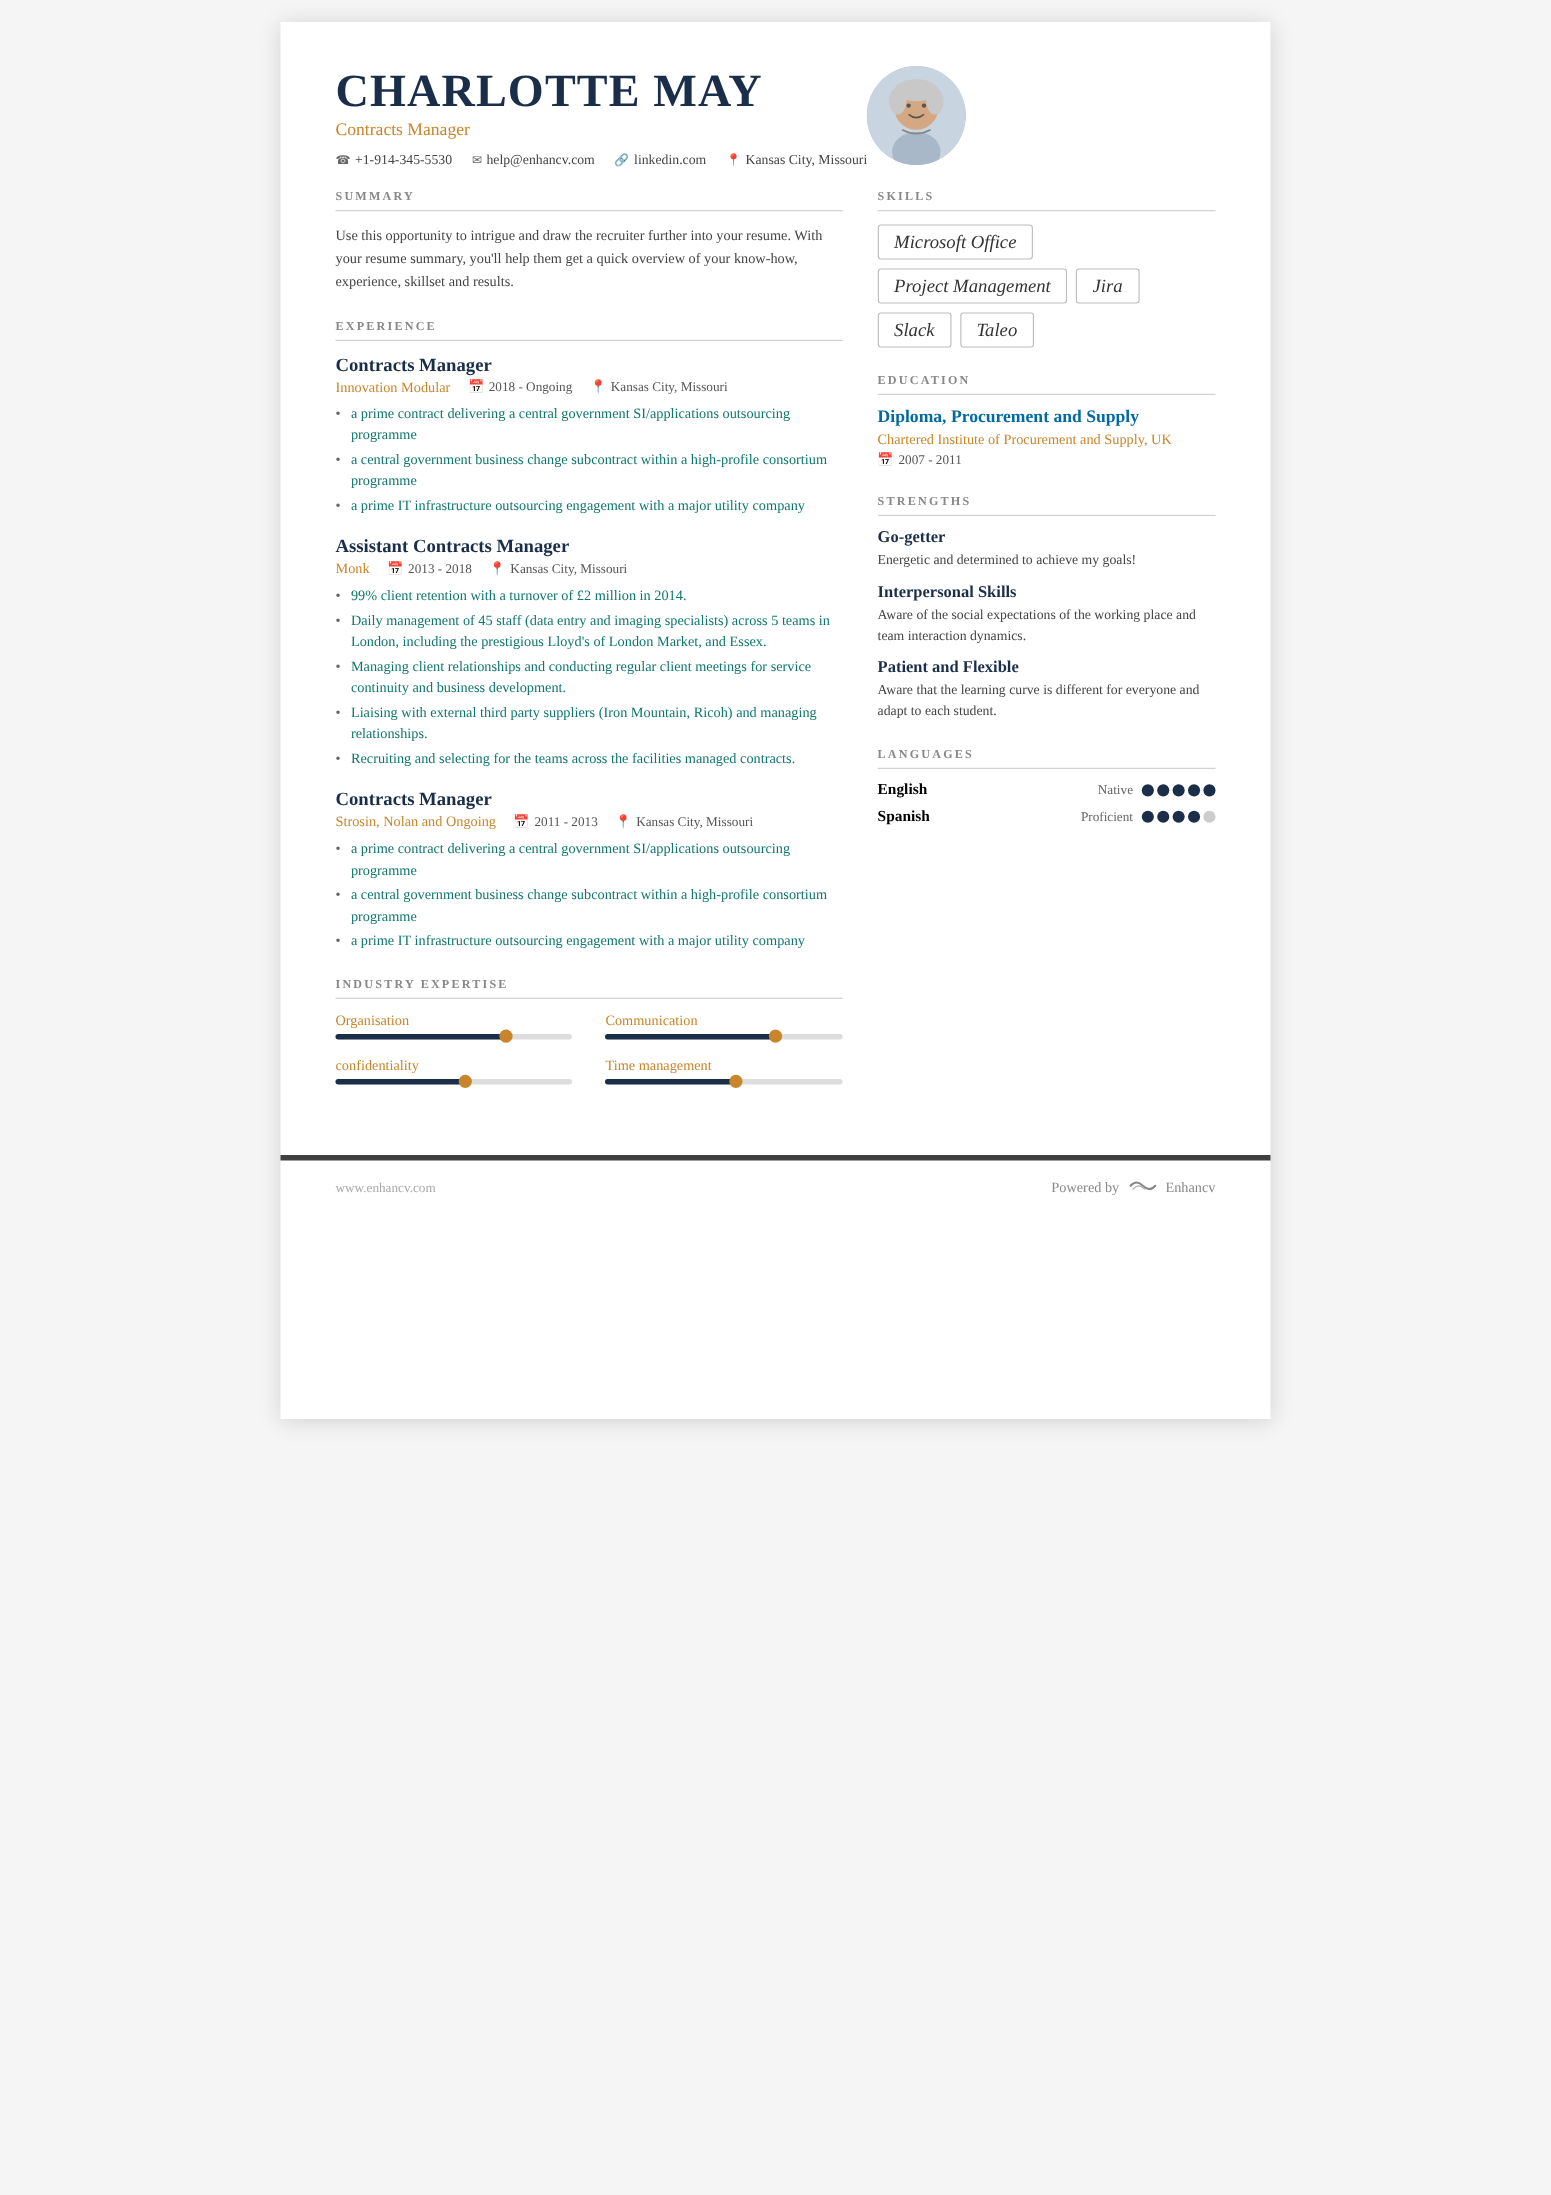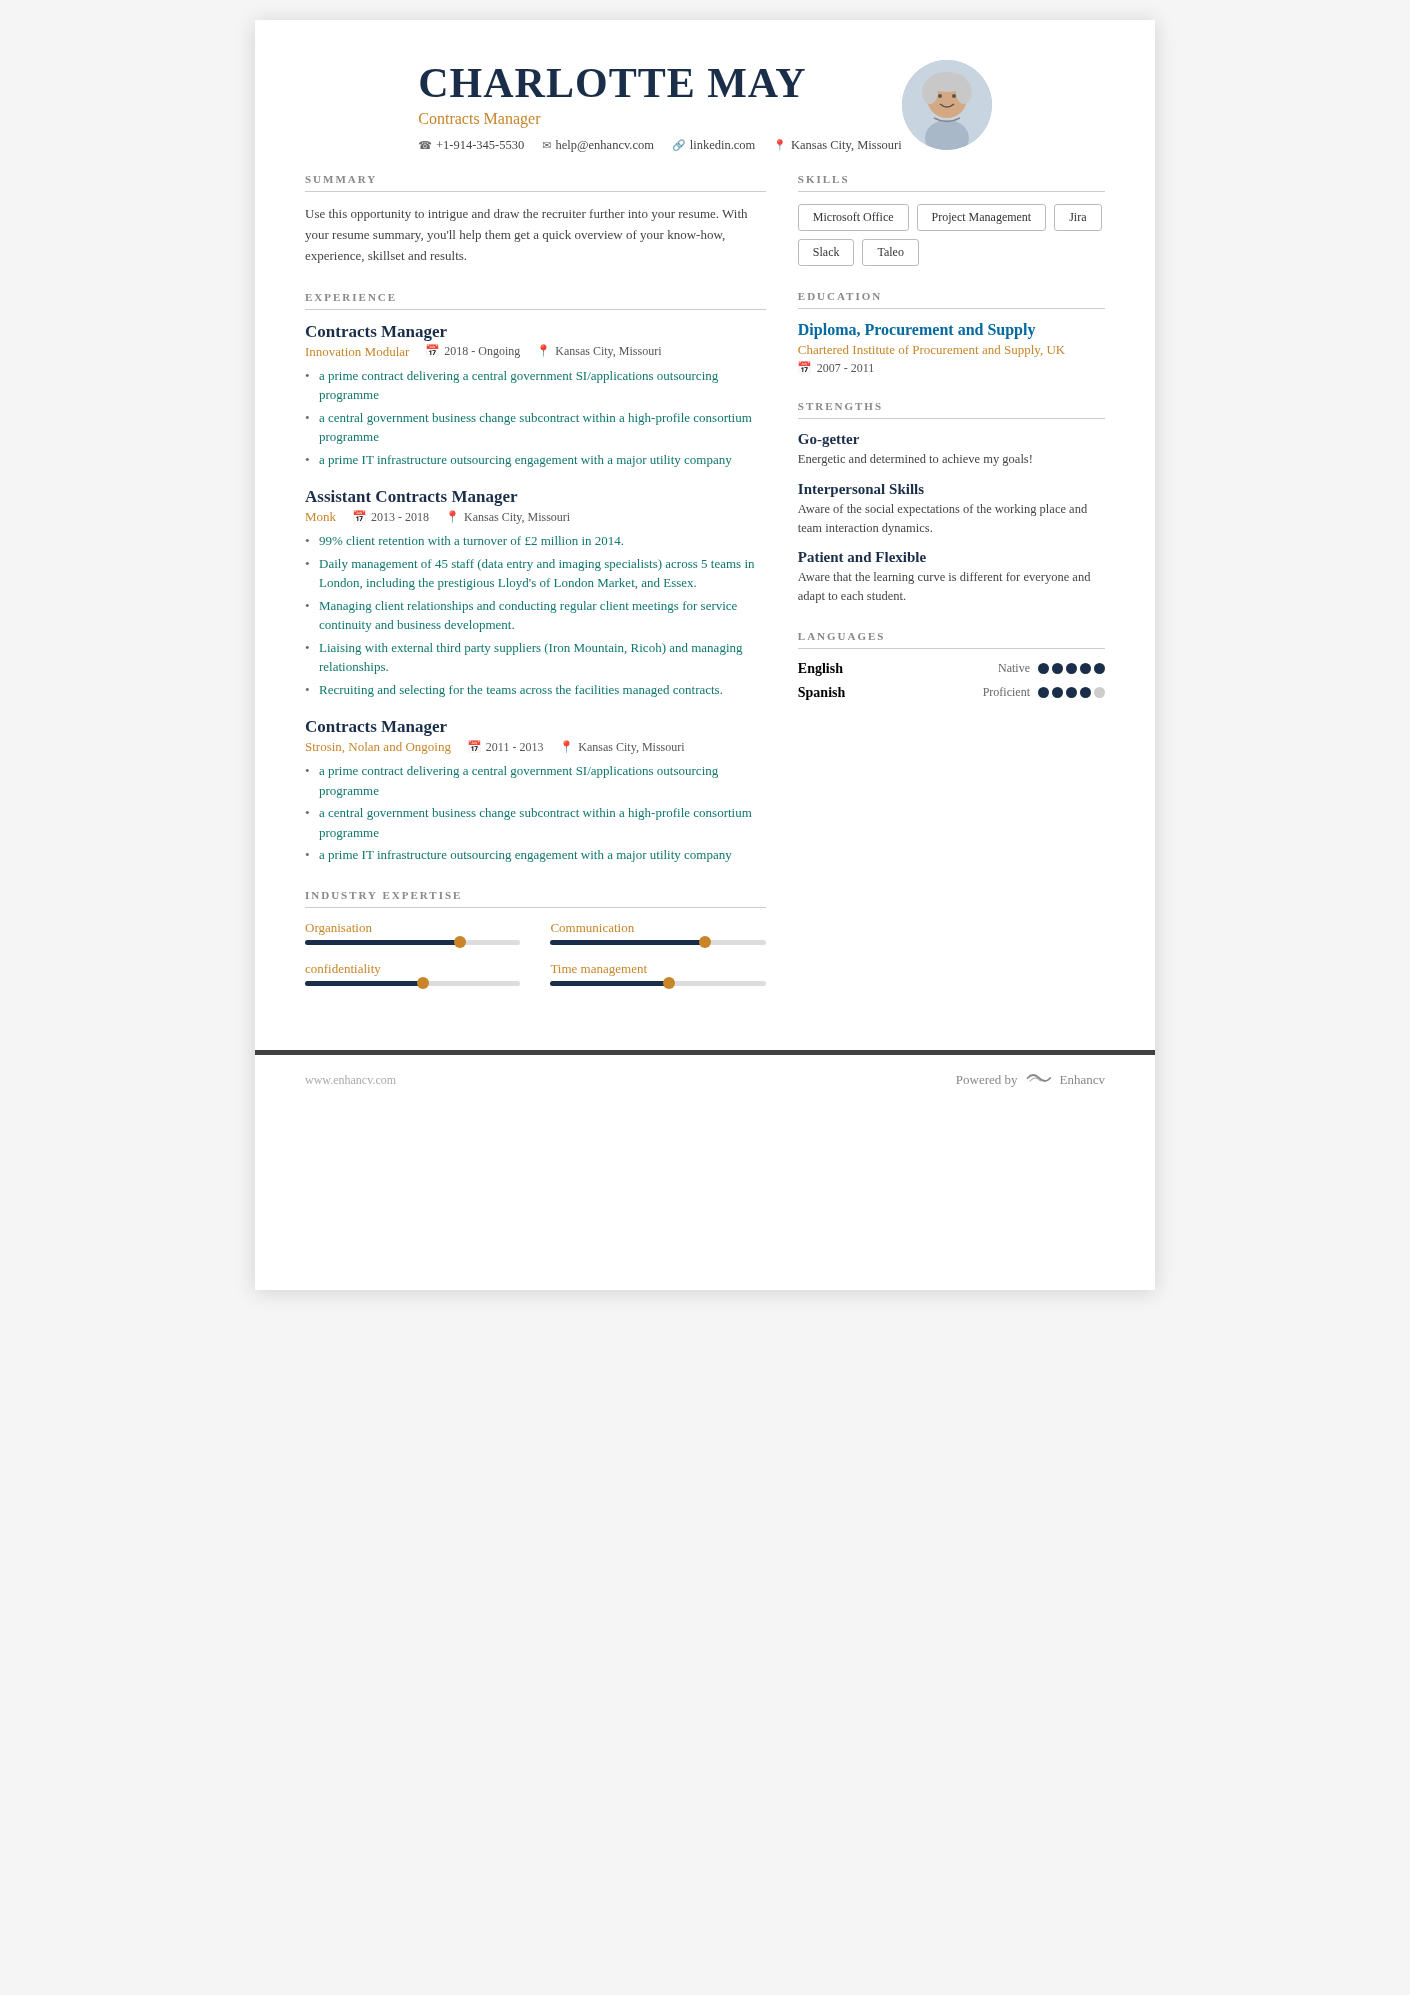--- a/index.html
+++ b/index.html
@@ -17,21 +17,21 @@
       min-height: 1270px;
       background: #fff;
       padding: 0;
       box-shadow: 0 2px 20px rgba(0,0,0,0.15);
       position: relative;
     }
     
     .header {
       padding: 40px 50px 20px 50px;
       display: flex;
-      justify-content: center;
+      justify-content: flex-start;
       align-items: flex-start;
     }
     .header-left {}
     .header-name {
       font-size: 42px;
       font-weight: bold;
       color: #1a2e4a;
       letter-spacing: 1px;
       line-height: 1.1;
     }
@@ -202,23 +202,24 @@
 
     
     .skills-grid {
       display: flex;
       flex-wrap: wrap;
       gap: 8px;
     }
     .skill-tag {
       border: 1px solid #bbb;
       padding: 5px 14px;
-      font-size: 12px;
+      font-size: 17px;
       color: #333;
       border-radius: 3px;
+      font-style: italic;
     }
 
     
     .edu-degree {
       font-size: 16px;
       font-weight: bold;
       color: #0369a1;
       margin-bottom: 3px;
     }
     .edu-institution {

